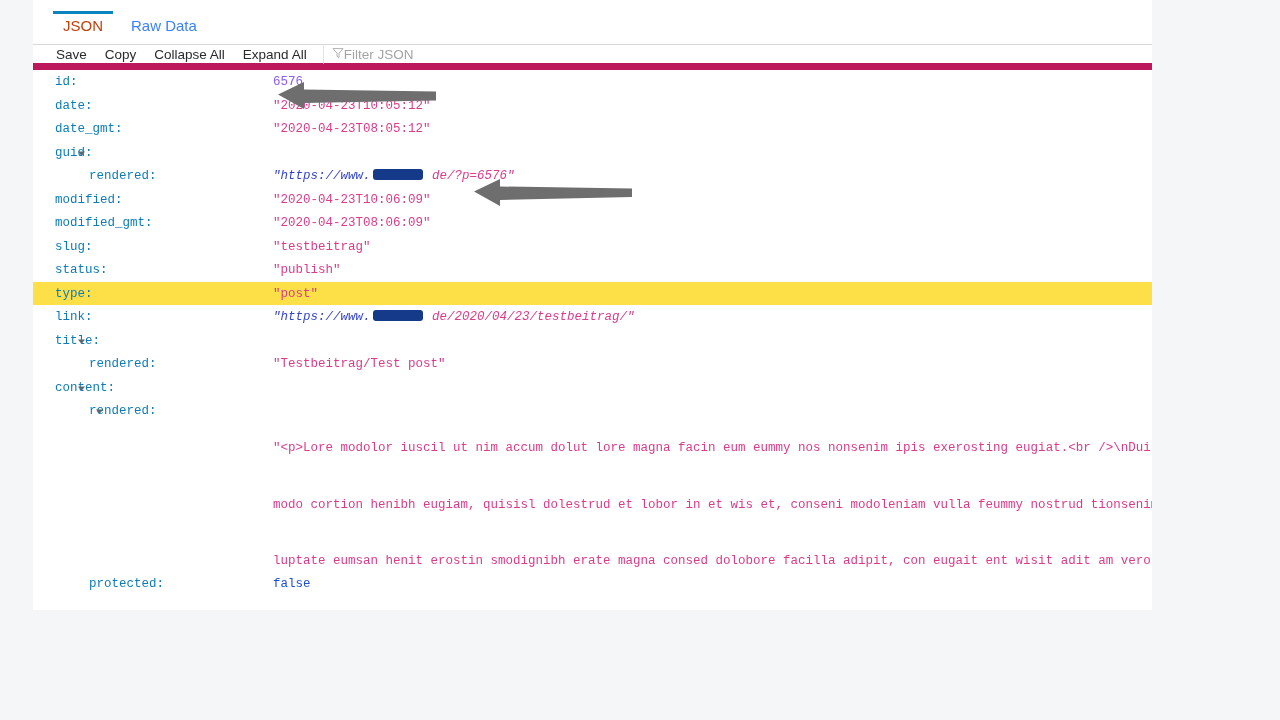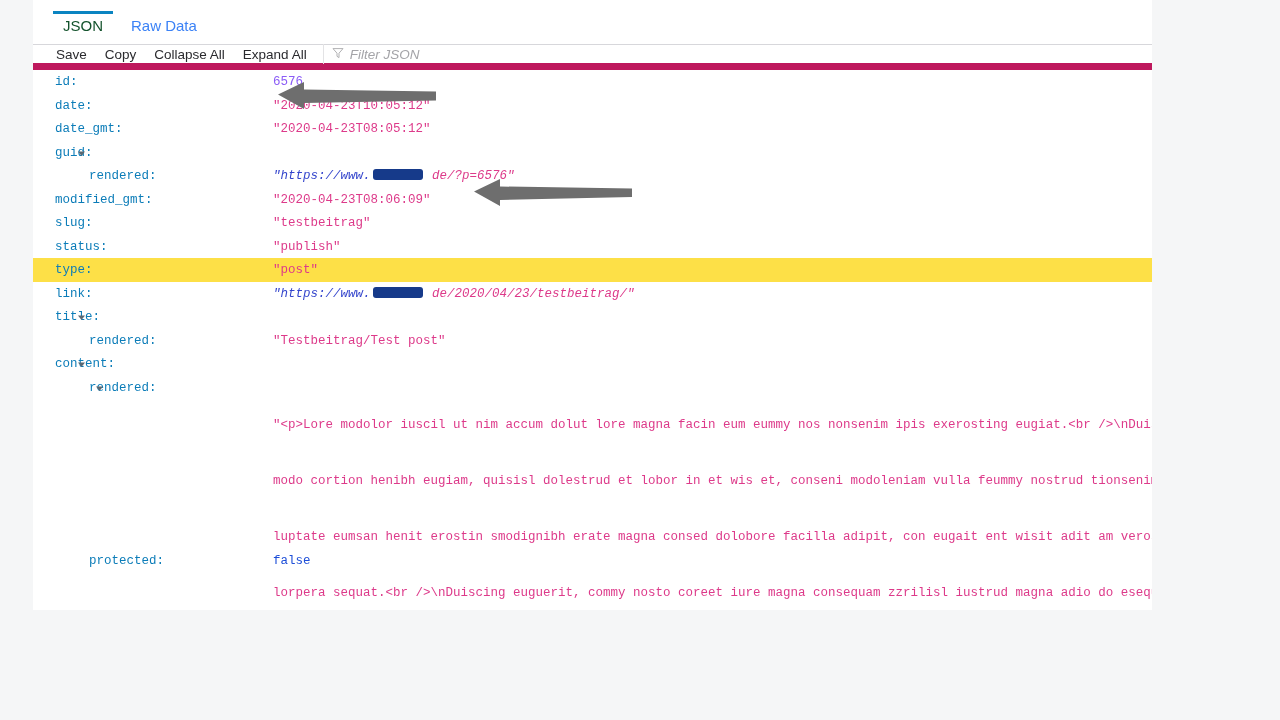--- a/index.html
+++ b/index.html
@@ -45,21 +45,21 @@
     position: relative;
     font-size: 15px;
     color: #3b82f6;
     padding: 0 14px;
     height: 45px;
     line-height: 52px;
     cursor: default;
     white-space: nowrap;
   }
   .tab.active {
-    color: #14532d;
+    color: #c2410c;
   }
   .tab.active::before {
     content: "";
     position: absolute;
     left: 4px;
     right: 4px;
     top: 11px;
     height: 3px;
     background: #0a84c1;
   }
@@ -85,23 +85,21 @@
   }
   .tb-sep {
     width: 1px;
     height: 20px;
     background: #e3e3e5;
     margin: 0 4px 0 7px;
   }
   .filter-box {
     display: flex;
     align-items: center;
-    gap: 6px;
     padding-left: 4px;
-    font-style: italic;
   }
   .filter-icon { display:block; }
   .filter-placeholder {
     font-size: 13.5px;
     color: #a4a4a8;
     white-space: nowrap;
   }
 
   
   .json-body {
@@ -243,20 +241,24 @@
             </svg>
         </span>
         <span class="key">guid:</span>
       </div>
 
       <div class="row lvl1">
         <span class="key">rendered:</span>
         <span class="val url"><span class="u-blue">"https://www.</span><span class="redact"></span><span> de/?p=6576"</span></span>
       </div>
 
+      <div class="row lvl0">
+        <span class="key">modified:</span>
+        <span class="val str">"2020-04-23T10:06:09"</span>
+      </div>
 
       <div class="row lvl0">
         <span class="key">modified_gmt:</span>
         <span class="val str">"2020-04-23T08:06:09"</span>
       </div>
 
       <div class="row lvl0">
         <span class="key">slug:</span>
         <span class="val str">"testbeitrag"</span>
       </div>

